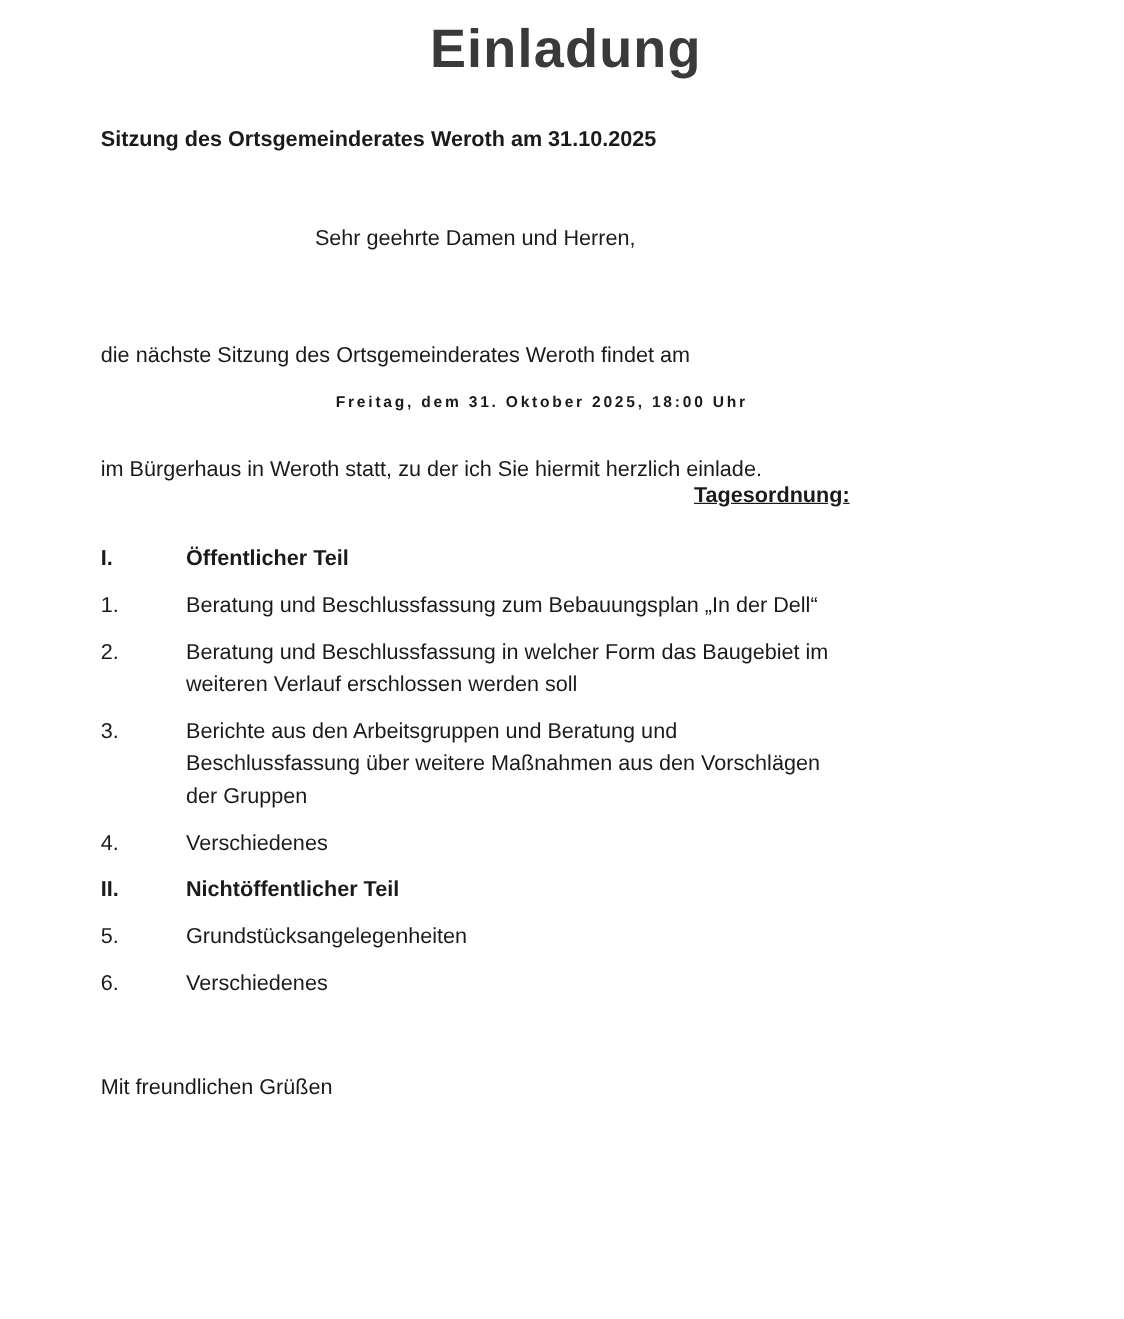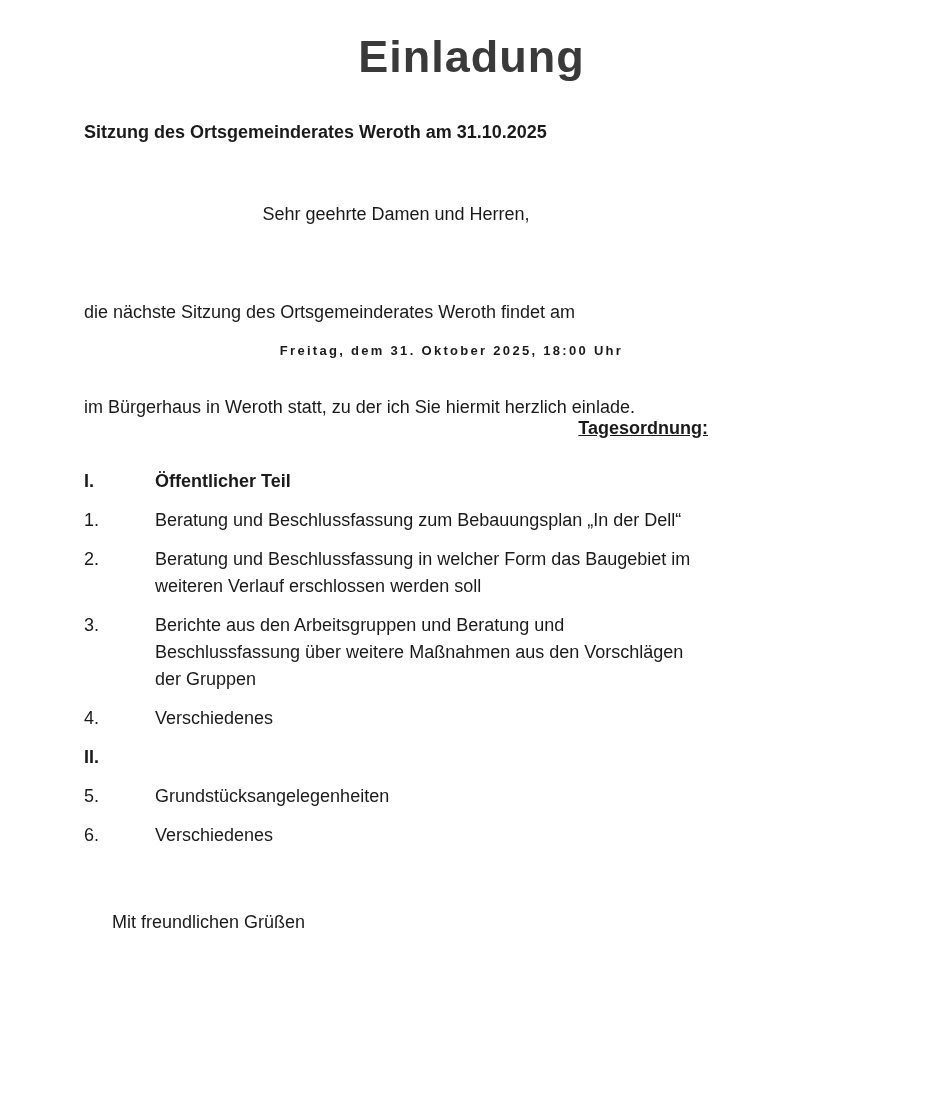--- a/index.html
+++ b/index.html
@@ -12,21 +12,21 @@
     background: #ffffff;
     overflow: hidden;
     font-family: "Liberation Sans", sans-serif;
     color: #1a1a1a;
     font-size: 18px;
   }
   .page {
     position: relative;
     width: 748px;
     height: 1099px;
-    padding-top: 30px;
+    padding-top: 14px;
     box-sizing: border-box;
   }
   
   .doc-title {
     padding-left: 195px;
     text-align: center;
     font-size: 45px;
     line-height: 54px;
     font-weight: bold;
     color: #3a3a3a;
@@ -87,21 +87,20 @@
   .agenda-row .agenda-text {
     max-width: 680px;
   }
   .agenda-row.bold .agenda-label,
   .agenda-row.bold .agenda-text {
     font-weight: bold;
   }
   .closing {
     margin-top: 63px;
     line-height: 21px;
-    margin-left: 28px;
   }
   .signature {
     margin-top: 66px;
     line-height: 27px;
   }
 </style>
 </head>
 <body>
 
 <div class="page">
@@ -144,20 +143,21 @@
         <span class="agenda-text">Berichte aus den Arbeitsgruppen und Beratung und Beschlussfassung über weitere Maßnahmen aus den Vorschlägen der Gruppen</span>
       </div>
 
       <div class="agenda-row">
         <span class="agenda-label">4.</span>
         <span class="agenda-text">Verschiedenes</span>
       </div>
 
       <div class="agenda-row bold">
         <span class="agenda-label">II.</span>
+        <span class="agenda-text">Nichtöffentlicher Teil</span>
       </div>
 
       <div class="agenda-row">
         <span class="agenda-label">5.</span>
         <span class="agenda-text">Grundstücksangelegenheiten</span>
       </div>
 
       <div class="agenda-row">
         <span class="agenda-label">6.</span>
         <span class="agenda-text">Verschiedenes</span>

